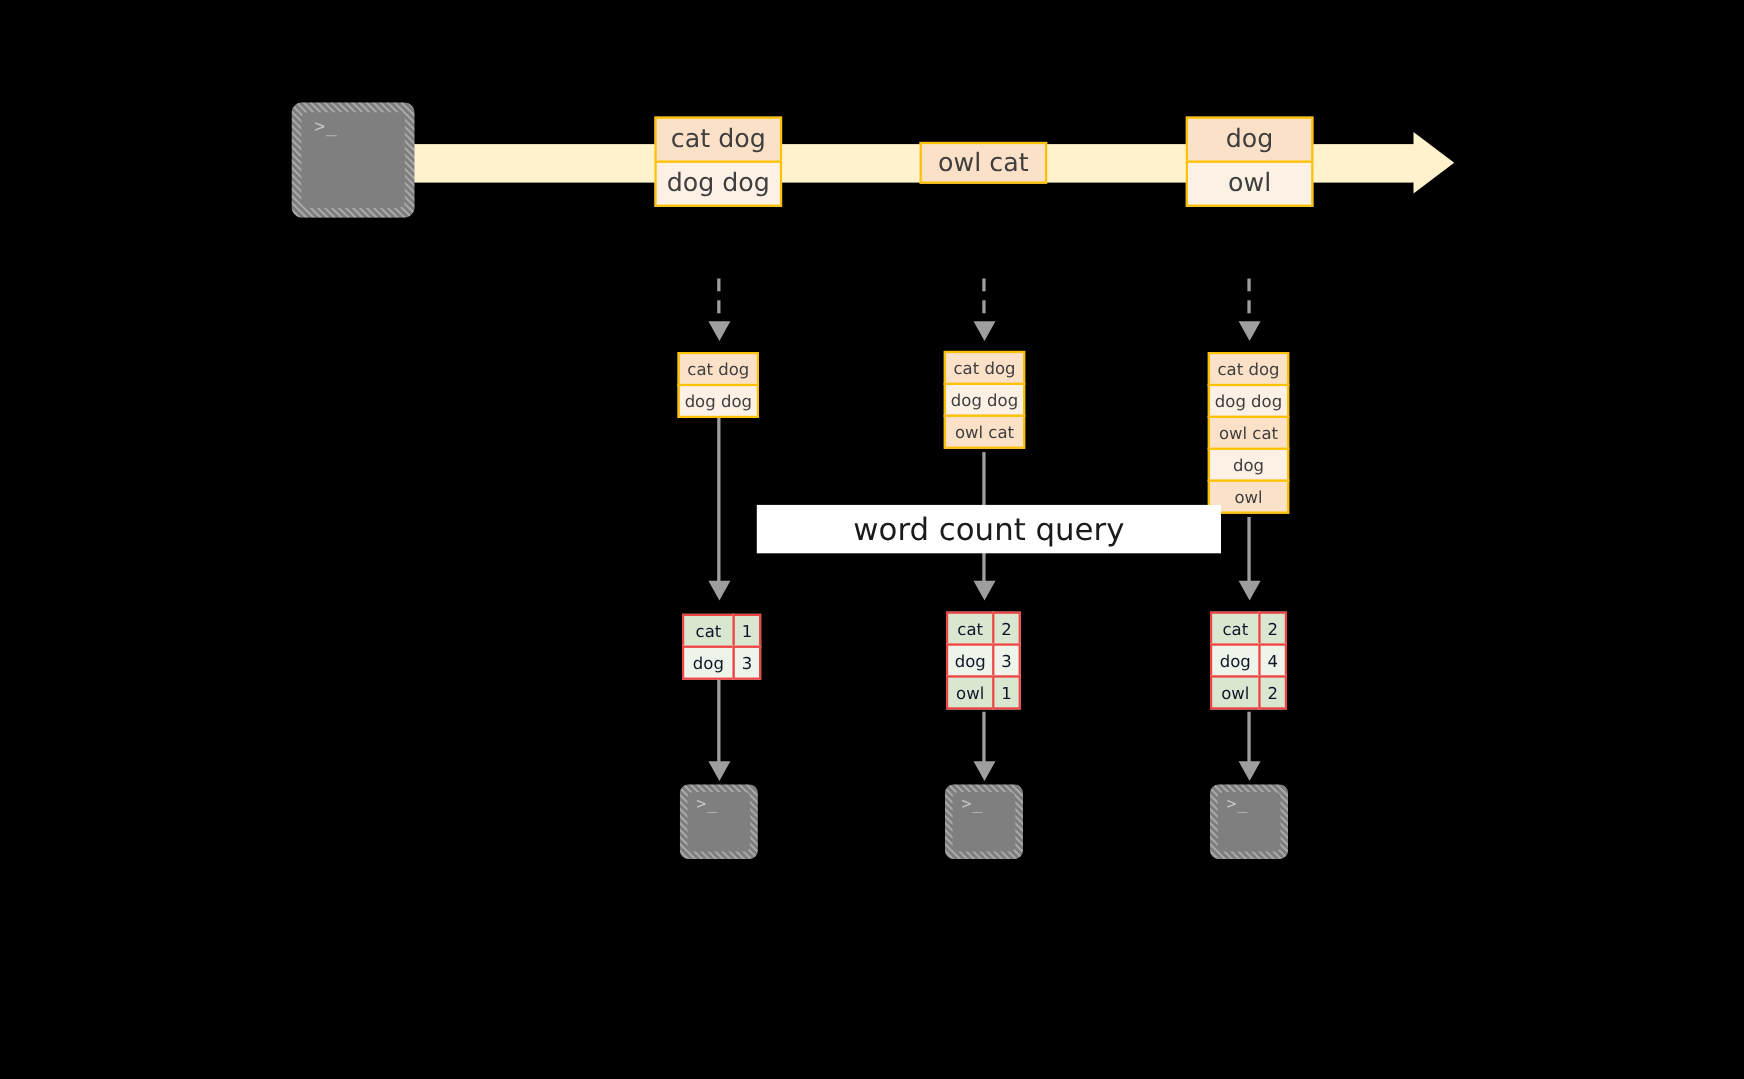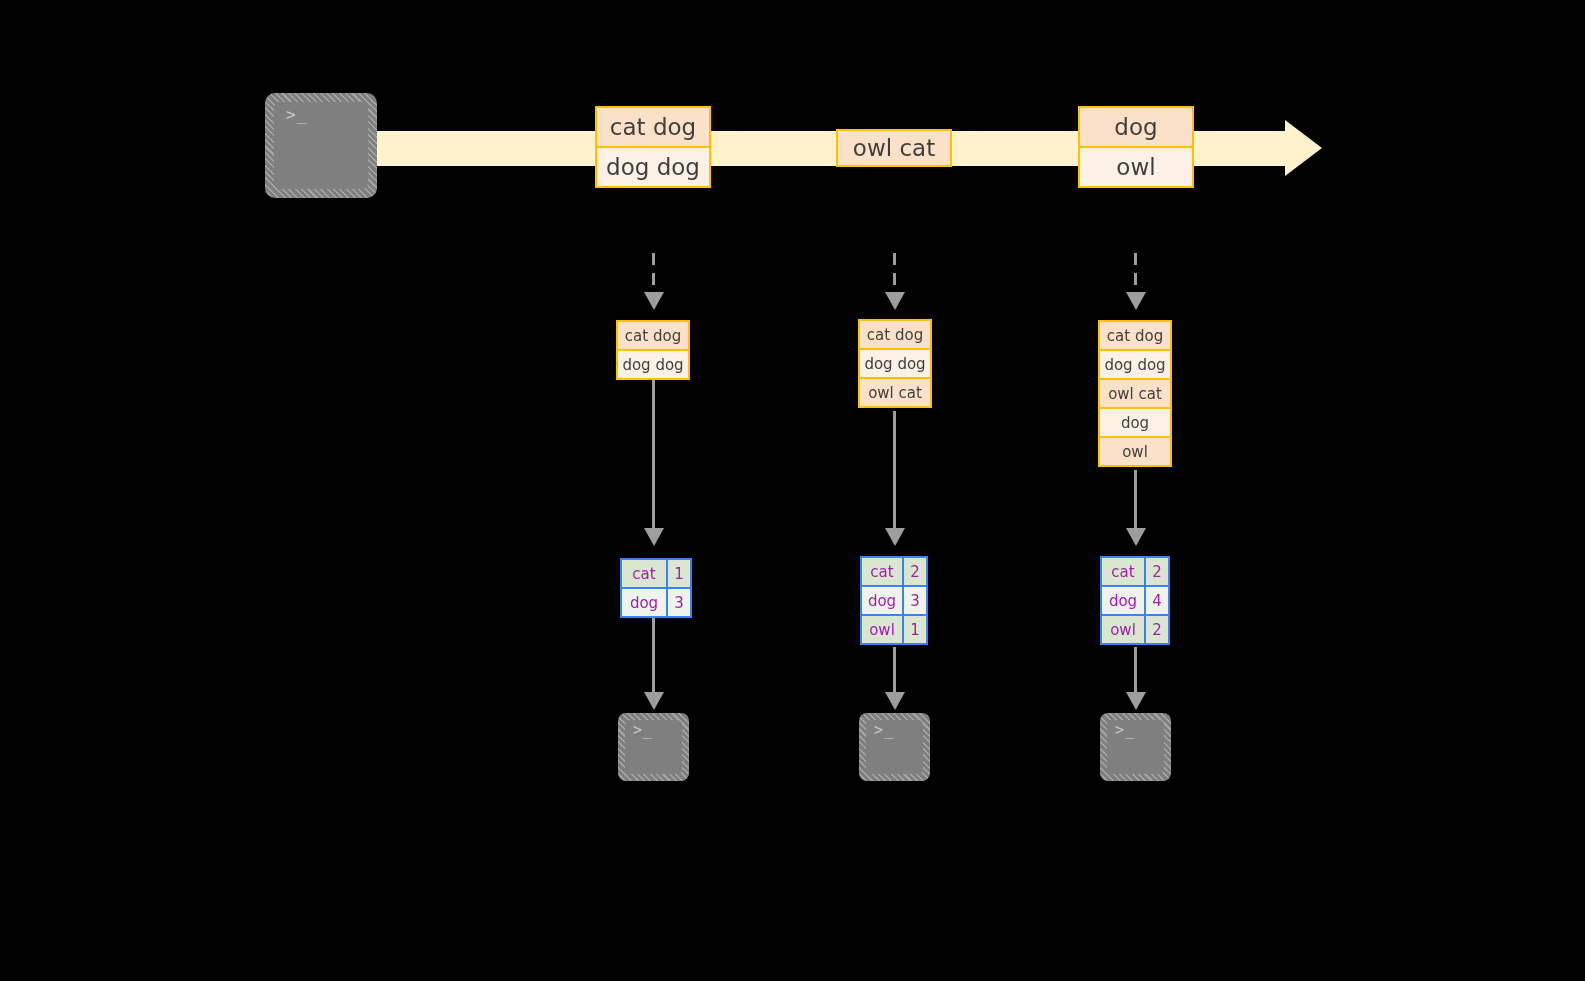--- a/index.html
+++ b/index.html
@@ -104,23 +104,23 @@
     display: flex;
     flex-direction: column;
   }
   .gtable .grow {
     display: flex;
     margin-top: -2px;
   }
   .gtable .grow:first-child { margin-top: 0; }
   .gtable .gcell {
     box-sizing: border-box;
-    border: 2px solid #3b82f6;
+    border: 2px solid #ef4444;
     background: #d9e7d0;
-    color: #a21caf;
+    color: #0f172a;
     display: flex;
     align-items: center;
     justify-content: center;
     white-space: nowrap;
     margin-left: -2px;
   }
   .gtable .gcell:first-child { margin-left: 0; }
   .gtable .grow.alt .gcell { background: #eef4ea; }
 
   
@@ -270,14 +270,15 @@
   </div>
 
   <div class="vline" style="left:1134px; top:647px; height:49px;"></div>
   <div class="vhead" style="left:1126px; top:692px;"></div>
 
   <div class="terminal small" style="left:1100px; top:713px; width:71px; height:68px;">
     <div class="inner"></div>
     <div class="prompt">&gt;_</div>
   </div>
 
+  <div class="query-label" style="left:688px; top:459px; width:422px; height:44px; font-size:28px;">word count query</div>
 
 </div>
 
 </body></html>

